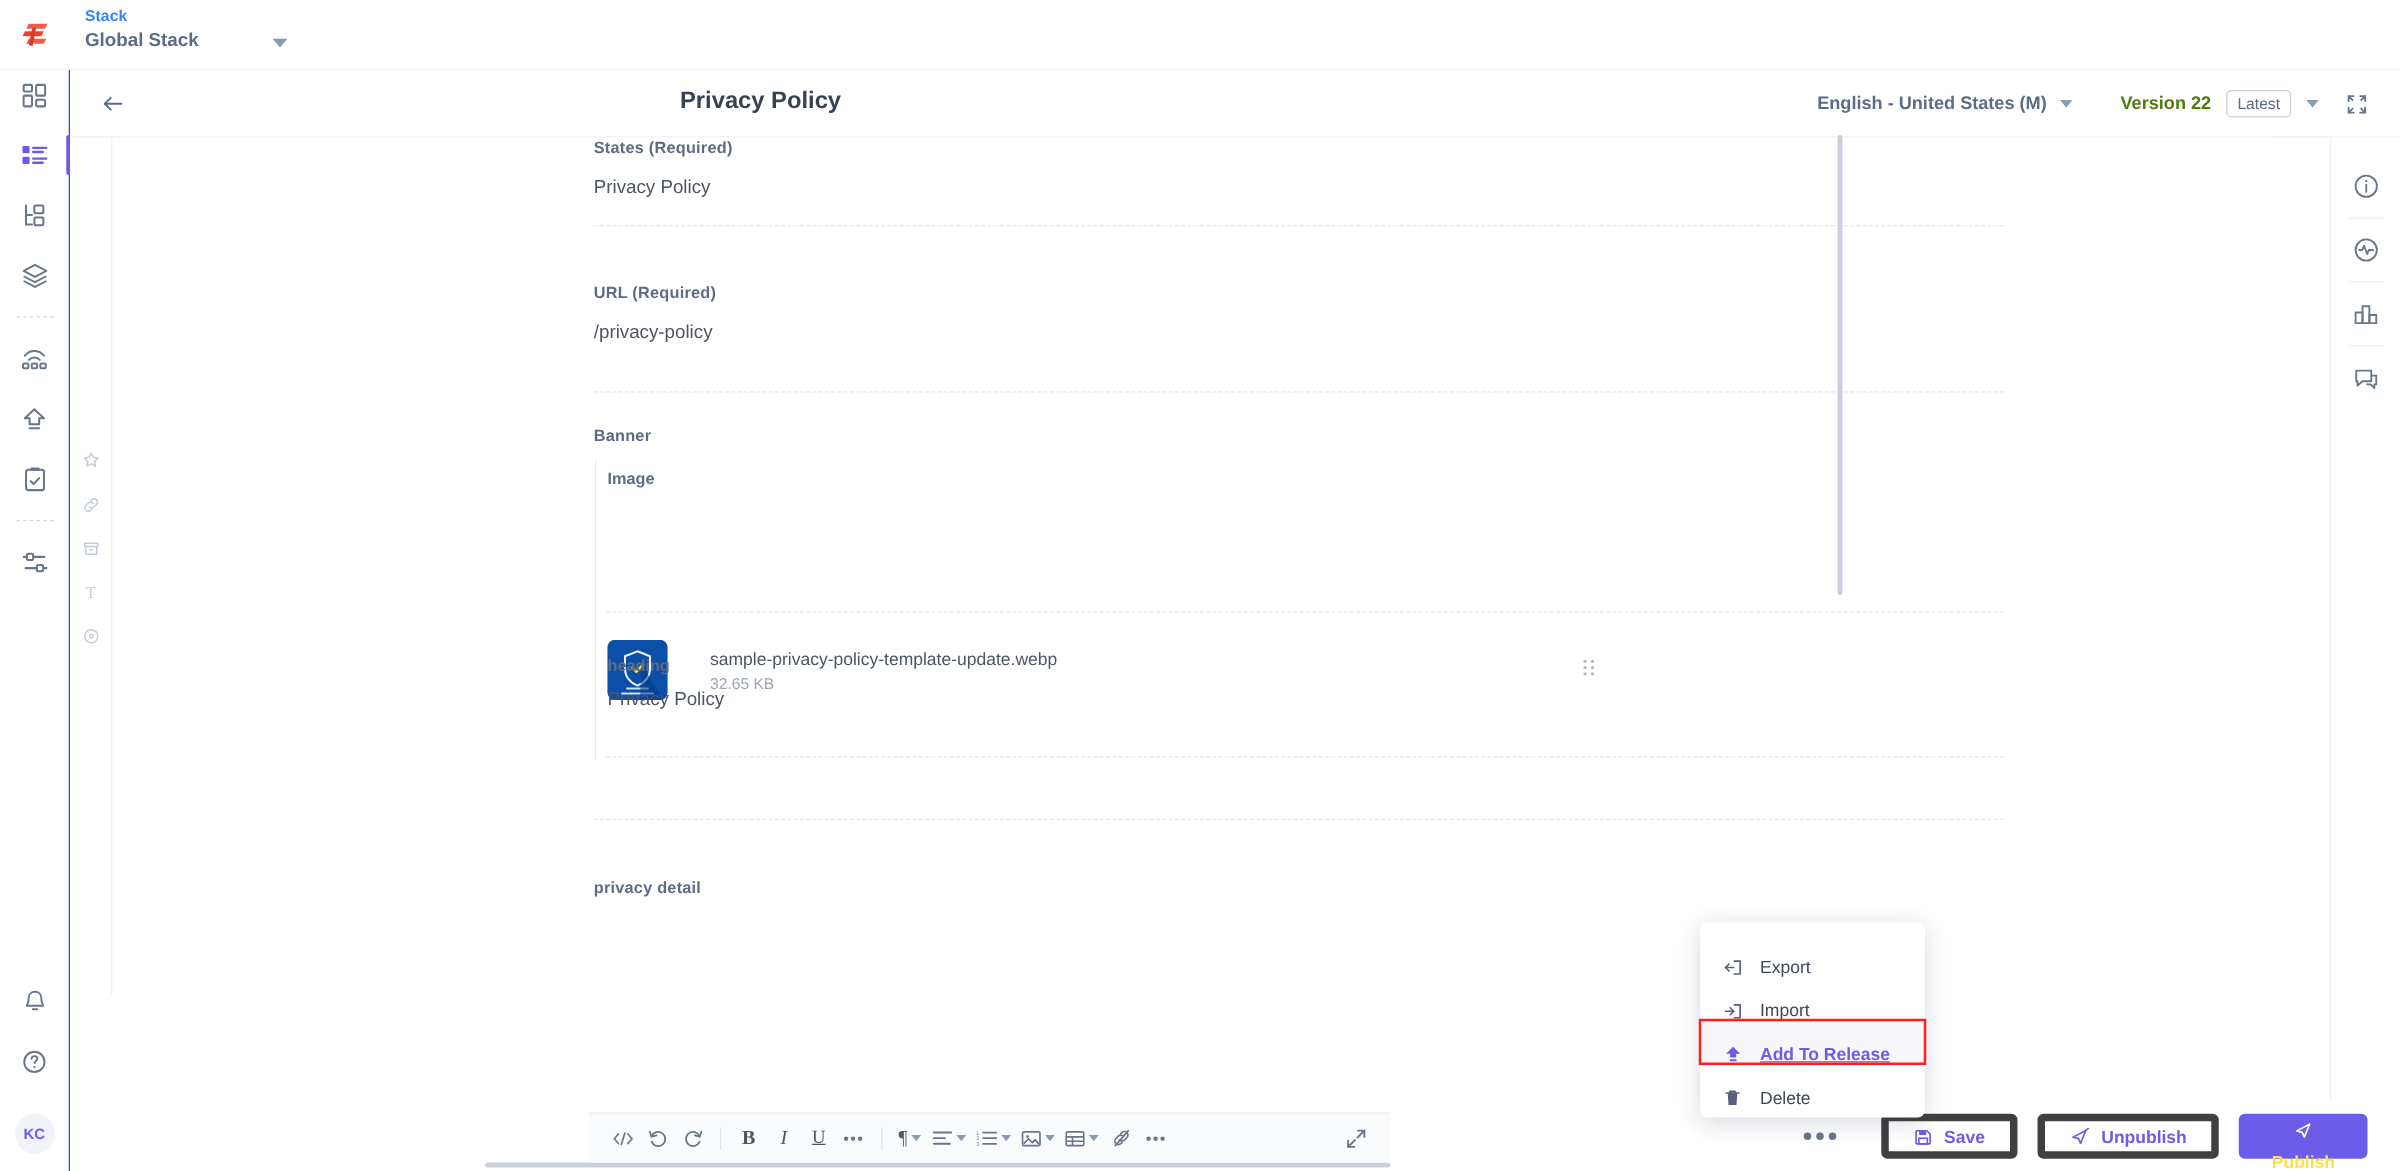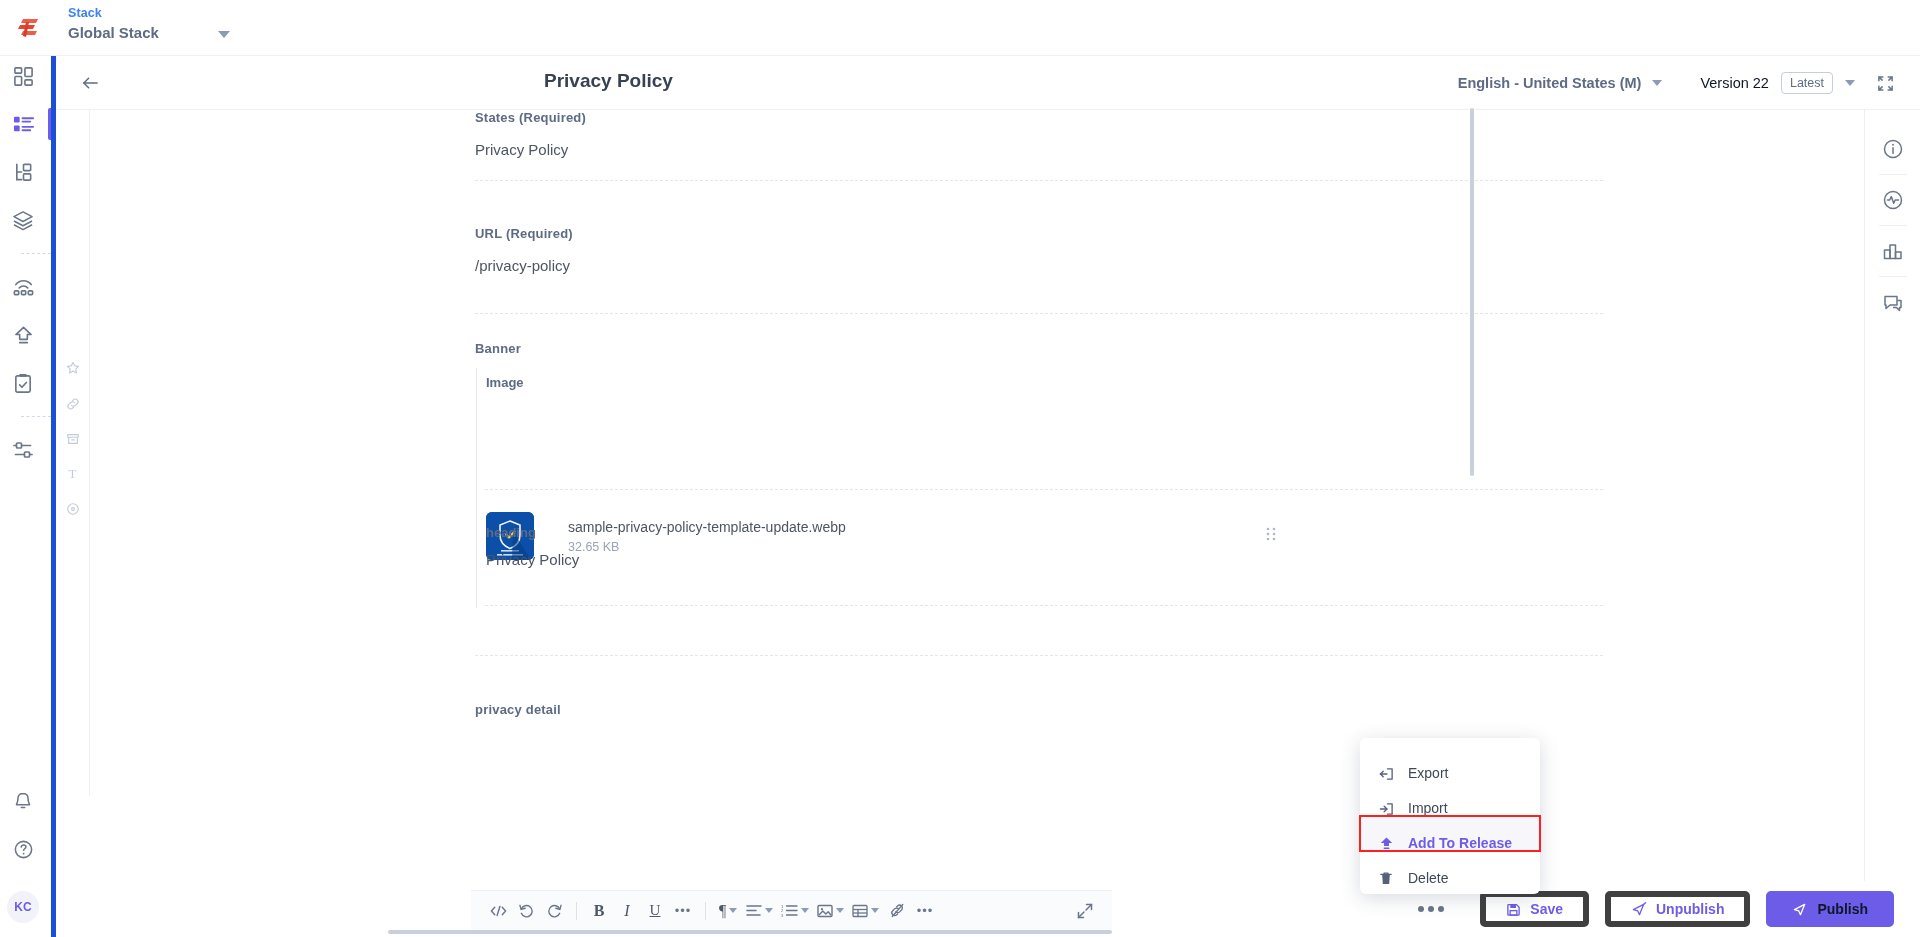--- a/index.html
+++ b/index.html
@@ -54,22 +54,22 @@
     border-right: 5px solid transparent; border-top: 6px solid #8c9bb5;
   }
   .topbar-divider {
     position: absolute; left: 0; top: 55px; width: 1920px; height: 1px;
     background: #f0f1f6;
   }
 
   
   .rail {
     position: absolute; left: 0; top: 56px; width: 56px; height: 881px;
-    background: #ffffff; border-right: 5px solid #1d4ed8;
-    display: flex; flex-direction: column; align-items: flex-end;
+    background: #ffffff; border-right: 1px solid #1d4ed8;
+    display: flex; flex-direction: column; align-items: center;
   }
   .rail-item {
     width: 56px; height: 48px; display: flex; align-items: center;
     justify-content: center; cursor: pointer; position: relative;
   }
   .rail-item.active::before {
     content: ""; position: absolute; right: 0; top: 8px;
     width: 3px; height: 32px; background: #6c5ce7; border-radius: 2px 0 0 2px;
   }
   .rail-sep {
@@ -112,21 +112,21 @@
   }
   .hdr-right {
     position: absolute; right: 26px; top: 0; height: 54px;
     display: flex; align-items: center; gap: 0;
   }
   .locale-chip {
     display: flex; align-items: center; gap: 11px; cursor: pointer;
     font-size: 14.5px; font-weight: bold; color: #5d6b85; margin-right: 38px;
   }
   .version-group { display: flex; align-items: center; gap: 12px; }
-  .version-text { font-size: 14.5px; font-weight: normal; color: #0f172a; }
+  .version-text { font-size: 14.5px; font-weight: bold; color: #4d7c0f; }
   .latest-pill {
     border: 1px solid #c6cddb; border-radius: 4px; padding: 3px 8px;
     font-size: 12.5px; color: #5d6b85; font-weight: normal; cursor: pointer;
   }
   .expand-icon { margin-left: 22px; cursor: pointer; color: #6a7689; }
 
   
   .form-area {
     position: absolute; left: 90px; top: 110px; width: 1725px; height: 775px;
     background: #fff; overflow: hidden;
@@ -222,36 +222,36 @@
   .dots-btn {
     display: flex; align-items: center; gap: 4px; cursor: pointer;
     padding: 8px 10px; margin-right: 10px;
   }
   .dot { width: 6px; height: 6px; border-radius: 50%; background: #6a7689; }
   .btn {
     display: flex; align-items: center; gap: 9px; height: 36px;
     padding: 0 20px; border-radius: 5px; font-size: 14px; font-weight: bold;
     cursor: pointer; border: 6px solid #404040; background: #fff; color: #6c5ce7;
   }
-  .btn.primary { background: #6c5ce7; color: #0f172a; border-color: #6c5ce7; }
+  .btn.primary { background: #6c5ce7; color: #fde047; border-color: #6c5ce7; flex-direction: column; }
 
   
   .ctx-menu {
     position: absolute; left: 1360px; top: 738px; width: 180px;
     background: #fff; border-radius: 6px;
     box-shadow: 0 4px 20px rgba(40,50,80,.18); padding: 8px 0; z-index: 50;
   }
   .ctx-item {
     height: 35px; display: flex; align-items: flex-end; gap: 14px;
     padding: 0 18px; font-size: 14px; color: #3e4858; cursor: pointer;
   }
   .ctx-item .ctx-ico { width: 16px; display: flex; justify-content: center; color: #56607a; }
   .ctx-item.highlight {
     background: #f7f7fb; color: #6c5ce7; font-weight: bold;
-    outline: 2px solid #fd2020; outline-offset: -1px;
+    outline: 2px solid #fd2020; outline-offset: -1px; text-decoration: underline;
   }
   .ctx-item.highlight .ctx-ico { color: #6c5ce7; }
   svg { display: block; }
 </style>
 </head>
 <body>
 
 <div id="app">
 
   <div class="topbar">

